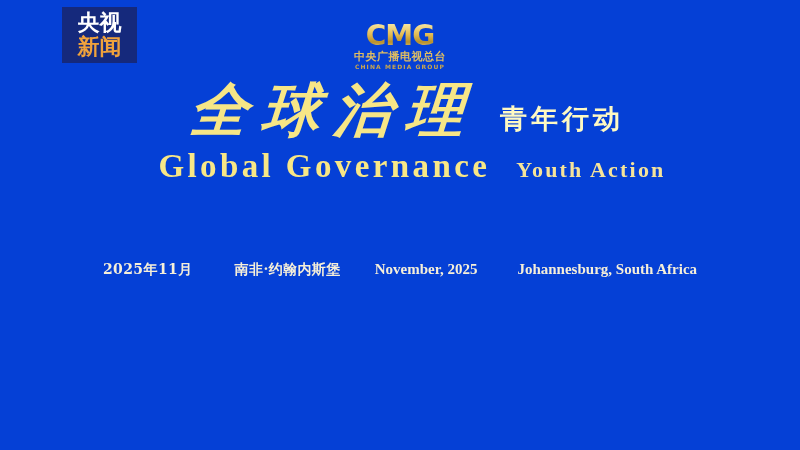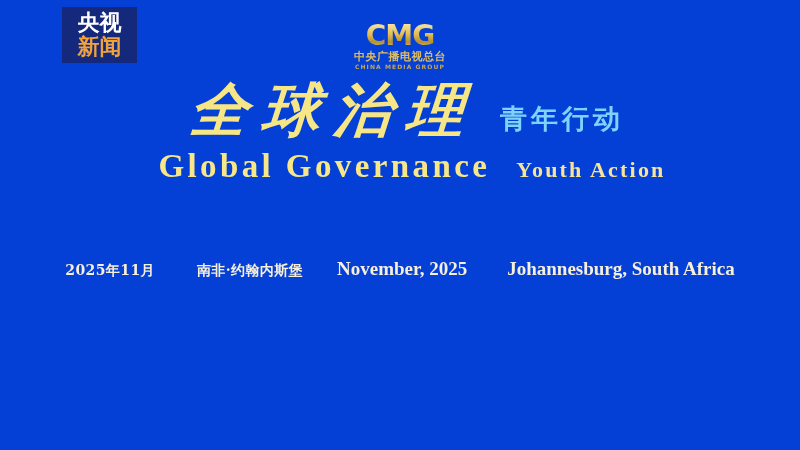--- a/index.html
+++ b/index.html
@@ -108,21 +108,21 @@
     transform: skewX(-4deg);
   }
   #title-cn-sub {
     font-family: "DejaVu Sans", sans-serif;
     font-weight: 700;
     font-size: 27px;
     line-height: 30px;
     letter-spacing: 4px;
     padding-left: 22px;
     padding-bottom: 8px;
-    color: #7dd3fc;
+    color: #fef9c3;
     white-space: nowrap;
   }
 
   #title-en-row {
     display: flex;
     align-items: baseline;
     justify-content: center;
     margin-top: 6px;
   }
   #title-en-main {
@@ -152,21 +152,21 @@
     left: 0;
     right: 0;
     top: 259px;
     display: flex;
     align-items: baseline;
     justify-content: center;
   }
   #info-line .seg {
     font-family: "Liberation Serif", serif;
     font-weight: 700;
-    font-size: 19px;
+    font-size: 15px;
     line-height: 20px;
     color: #f6efd9;
     white-space: nowrap;
   }
   #info-line .seg.cn {
     font-family: "DejaVu Serif", serif;
     font-weight: 700;
     font-size: 14px;
     letter-spacing: 0.4px;
   }

